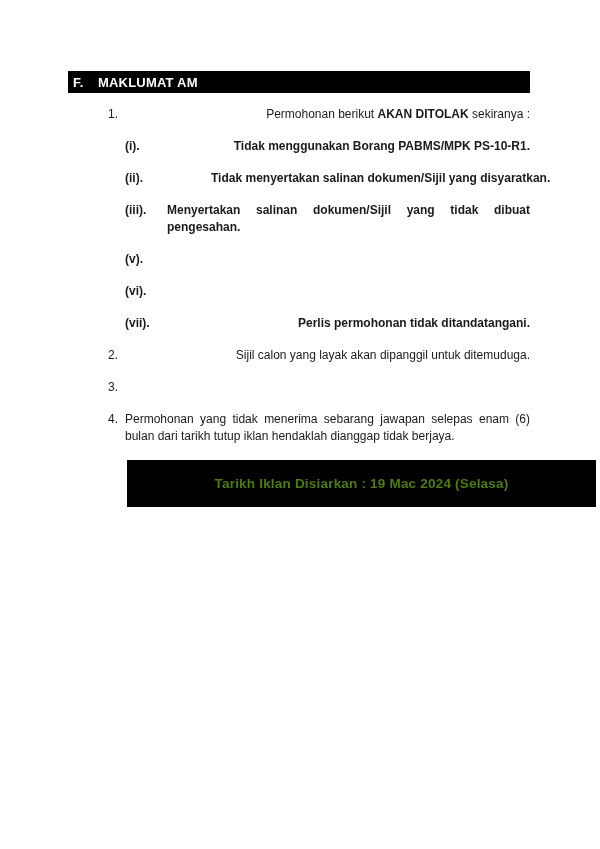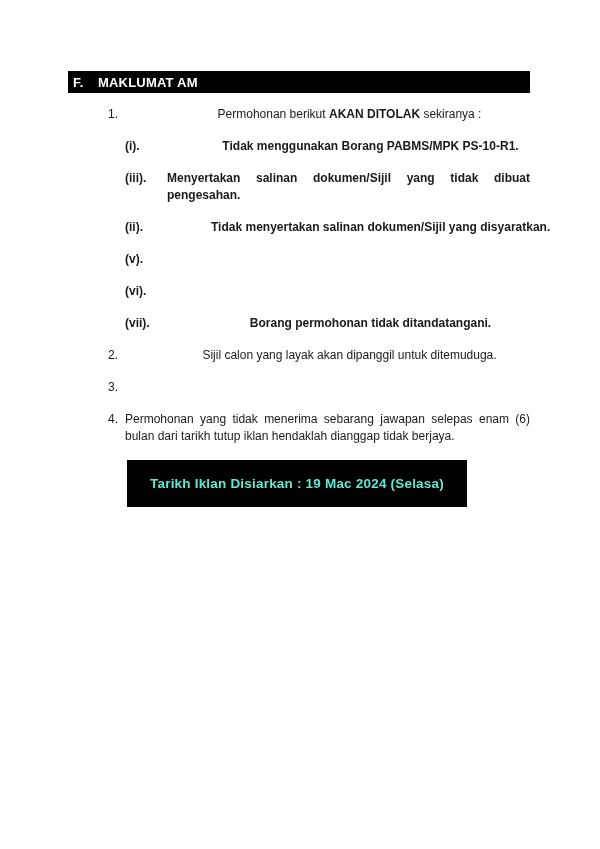--- a/index.html
+++ b/index.html
@@ -59,29 +59,29 @@
   }
   .sub-marker {
     margin-left: 57px;
     width: 42px;
     flex: none;
   }
   .sub-body {
     width: 363px;
     text-align: justify;
   }
-  .nowrap { white-space: nowrap; text-align: center; margin-left: 44px; }
+  .nowrap { white-space: nowrap; text-align: right; margin-left: 44px; }
   .bold { font-weight: bold; }
   .footer-banner {
     margin-top: 6px;
     margin-left: 59px;
-    width: 340px;
+    width: 469px;
     height: 47px;
     background: #000000;
-    color: #5eead4;
+    color: #4d7c0f;
     font-weight: bold;
     font-size: 13.5px;
     display: flex;
     align-items: center;
     justify-content: center;
     letter-spacing: 0.2px;
   }
 </style>
 </head>
 <body>
@@ -100,41 +100,41 @@
         <span class="item-marker">1.</span>
         <span class="item-body nowrap"><span>Permohonan berikut </span><span class="bold">AKAN DITOLAK</span><span> sekiranya :</span></span>
       </div>
 
       <div class="sub">
         <span class="sub-marker">(i).</span>
         <span class="sub-body nowrap">Tidak menggunakan Borang PABMS/MPK PS-10-R1.</span>
       </div>
 
       <div class="sub">
-        <span class="sub-marker">(iii).</span>
-        <span class="sub-body">Menyertakan salinan dokumen/Sijil yang tidak dibuat pengesahan.</span>
+        <span class="sub-marker">(ii).</span>
+        <span class="sub-body nowrap">Tidak menyertakan salinan dokumen/Sijil yang disyaratkan.</span>
       </div>
 
       <div class="sub">
-        <span class="sub-marker">(ii).</span>
-        <span class="sub-body nowrap">Tidak menyertakan salinan dokumen/Sijil yang disyaratkan.</span>
+        <span class="sub-marker">(iii).</span>
+        <span class="sub-body">Menyertakan salinan dokumen/Sijil yang tidak dibuat pengesahan.</span>
       </div>
 
 
       <div class="sub">
         <span class="sub-marker">(v).</span>
       </div>
 
       <div class="sub">
         <span class="sub-marker">(vi).</span>
       </div>
 
       <div class="sub">
         <span class="sub-marker">(vii).</span>
-        <span class="sub-body nowrap">Borang permohonan tidak ditandatangani.</span>
+        <span class="sub-body nowrap">Perlis permohonan tidak ditandatangani.</span>
       </div>
 
 
       <div class="item">
         <span class="item-marker">2.</span>
         <span class="item-body nowrap">Sijil calon yang layak akan dipanggil untuk ditemuduga.</span>
       </div>
 
       <div class="item">
         <span class="item-marker">3.</span>

